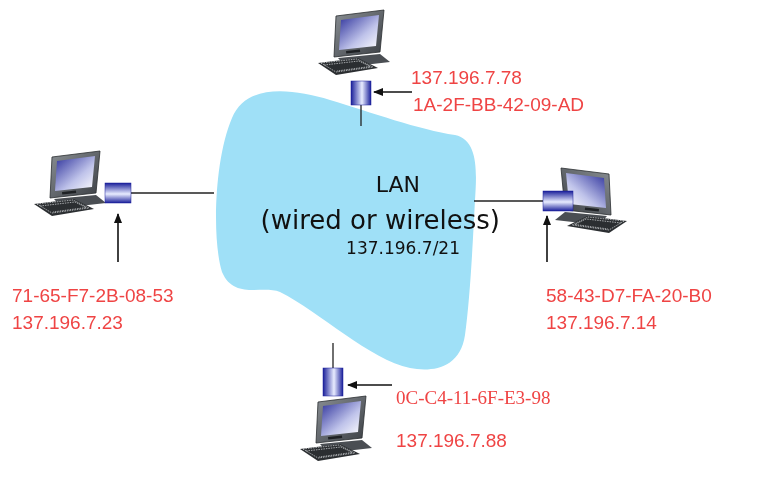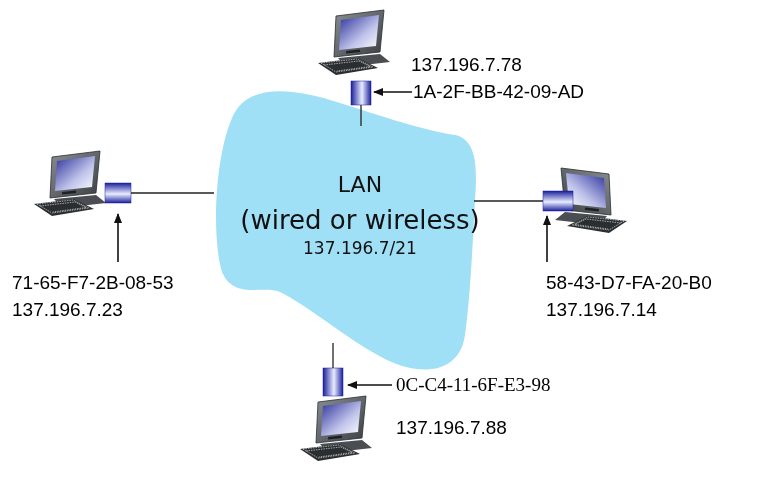--- a/index.html
+++ b/index.html
@@ -1,19 +1,19 @@
 <!DOCTYPE html>
 <html><head>
 <meta charset="utf-8">
 <style>
   html, body { margin: 0; padding: 0; background: #ffffff; }
   body { width: 771px; height: 484px; position: relative; overflow: hidden; font-family: "Liberation Sans", sans-serif; }
   #diagram { position: absolute; left: 0; top: 0; width: 771px; height: 484px; }
-  .lbl { position: absolute; font-family: "Liberation Sans", sans-serif; font-size: 19px; color: #000000; white-space: nowrap; line-height: 22px; }
-  .lan-text { position: absolute; text-align: center; font-family: "DejaVu Sans", sans-serif; color: #111; white-space: nowrap; }
+  .lbl { position: absolute; font-family: "Liberation Sans", sans-serif; font-size: 19px; color: #ef4444; white-space: nowrap; line-height: 22px; margin-top: 13px; }
+  .lan-text { position: absolute; text-align: right; font-family: "DejaVu Sans", sans-serif; color: #111; white-space: nowrap; }
 </style>
 </head>
 <body>
 
 <svg id="diagram" xmlns="http://www.w3.org/2000/svg" width="771" height="484" viewBox="0 0 771 484">
   <defs>
     <linearGradient id="adV" x1="0" y1="0" x2="1" y2="0">
       <stop offset="0" stop-color="#1a1f9a"></stop>
       <stop offset="0.55" stop-color="#e8ecff"></stop>
       <stop offset="1" stop-color="#1a1f9a"></stop>

